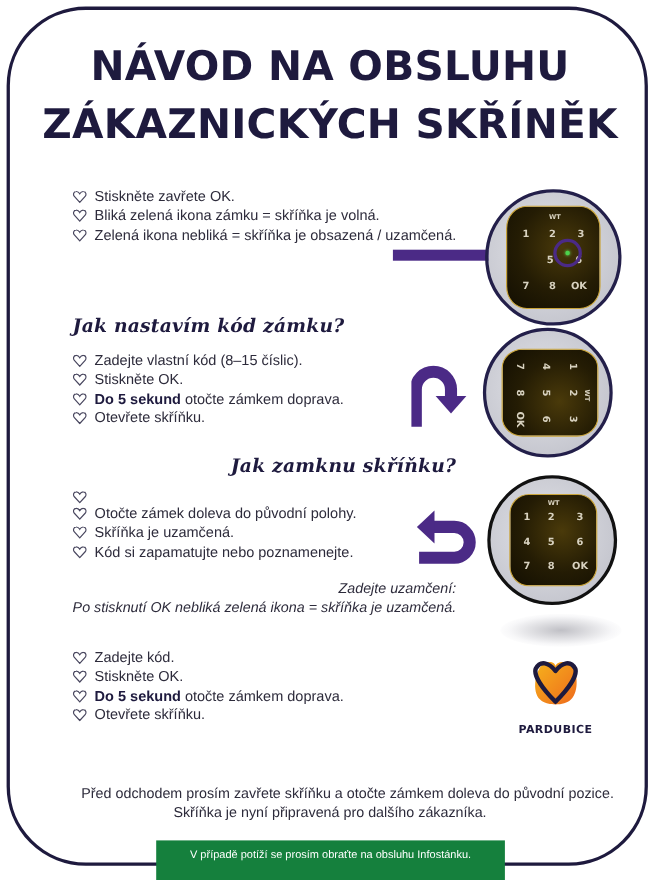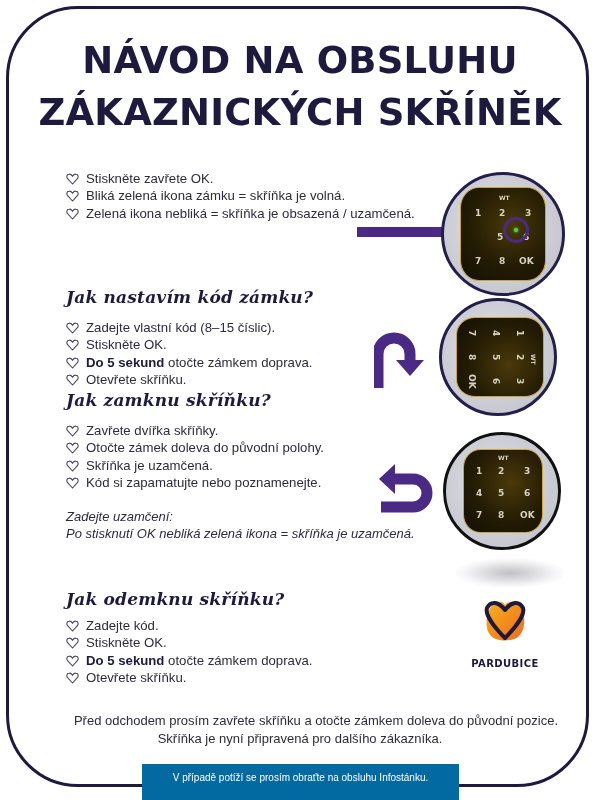--- a/index.html
+++ b/index.html
@@ -25,21 +25,21 @@
           line-height: 17px; color: #2d2b3b; margin-top: 16px; }
   .lock { position: absolute; border-radius: 50%; background: radial-gradient(circle at 45% 45%, #e2e3e8 0%, #c7c8d0 70%, #b7b8c2 100%);
           border: 3px solid #231f4a; box-sizing: border-box; }
   .pad { position: absolute; border-radius: 22%; background: radial-gradient(circle at 60% 40%, #4a3a0a 0%, #241c04 55%, #120e02 100%);
          border: 1.5px solid #c9a43a; box-sizing: border-box; }
   .key { position: absolute; color: #d8d2c0; font-family: "DejaVu Sans", sans-serif; font-size: 9px; font-weight: bold; }
   .shadow { position: absolute; left: 455px; top: 558px; width: 110px; height: 30px;
             border-radius: 50%; background: radial-gradient(ellipse at center, rgba(140,140,150,0.55) 0%, rgba(200,200,210,0.15) 60%, rgba(255,255,255,0) 75%); }
   .footer-text { position: absolute; left: 0; width: 600px; text-align: center; font-family: "Liberation Sans", sans-serif;
                  font-size: 13px; line-height: 20px; color: #2d2b3b; }
-  .infobar { position: absolute; left: 142px; top: 764px; width: 317px; height: 36px; background: #0369a1; color: #ffffff;
+  .infobar { position: absolute; left: 142px; top: 764px; width: 317px; height: 36px; background: #15803d; color: #ffffff;
              font-family: "Liberation Sans", sans-serif; font-size: 10px; text-align: center; line-height: 28px; box-sizing: border-box; }
   .logo { position: absolute; left: 460px; top: 598px; width: 90px; height: 100px; text-align: center; }
   .logo-name { font-family: "DejaVu Sans", sans-serif; font-weight: 900; font-size: 25px; color: #1e1a3e; line-height: 26px; margin-top: 2px; }
   .logo-sub { font-family: "DejaVu Sans", sans-serif; font-weight: bold; font-size: 10px; color: #1e1a3e; letter-spacing: 0.4px; margin-top: 10px; }
 </style>
 </head>
 <body>
 
 <div class="card"></div>
 
@@ -149,30 +149,29 @@
       <span class="key" style="left:60px;top:18px;">3</span>
     <span class="key" style="left:12px;top:42px;">4</span>
       <span class="key" style="left:36px;top:42px;">5</span>
       <span class="key" style="left:60px;top:42px;">6</span>
     <span class="key" style="left:12px;top:66px;">7</span>
       <span class="key" style="left:36px;top:66px;">8</span>
       <span class="key" style="left:56px;top:66px;">OK</span>
   </div>
 </div>
 
-<div class="section" style="top:390px;">
+<div class="section" style="top:414px;text-align:right;">
   <h2 class="sec-title">Jak zamknu skříňku?</h2>
   <ul class="steps">
     <li>
         <span class="heart">
           <svg width="13" height="12" viewBox="0 0 13 12">
             <path d="M6.5 11 L1.6 5.6 C0.2 4 0.8 1.2 3.2 1.1 C4.7 1 5.8 2 6.5 3.2 C7.2 2 8.3 1 9.8 1.1 C12.2 1.2 12.8 4 11.4 5.6 Z" fill="none" stroke="#4a4860" stroke-width="1.1"></path>
           </svg>
         </span>
-        <span>Zavřete dvířka skříňky.</span>
       </li>
     <li>
         <span class="heart">
           <svg width="13" height="12" viewBox="0 0 13 12">
             <path d="M6.5 11 L1.6 5.6 C0.2 4 0.8 1.2 3.2 1.1 C4.7 1 5.8 2 6.5 3.2 C7.2 2 8.3 1 9.8 1.1 C12.2 1.2 12.8 4 11.4 5.6 Z" fill="none" stroke="#4a4860" stroke-width="1.1"></path>
           </svg>
         </span>
         <span>Otočte zámek doleva do původní polohy.</span>
       </li>
     <li>
@@ -213,21 +212,20 @@
       <span class="key" style="left:34px;top:38px;">5</span>
       <span class="key" style="left:60px;top:38px;">6</span>
     <span class="key" style="left:12px;top:60px;">7</span>
       <span class="key" style="left:34px;top:60px;">8</span>
       <span class="key" style="left:56px;top:60px;">OK</span>
   </div>
 </div>
 <div class="shadow"></div>
 
 <div class="section" style="top:589px;">
-  <h2 class="sec-title" style="margin-bottom:8px;">Jak odemknu skříňku?</h2>
   <ul class="steps">
     <li>
         <span class="heart">
           <svg width="13" height="12" viewBox="0 0 13 12">
             <path d="M6.5 11 L1.6 5.6 C0.2 4 0.8 1.2 3.2 1.1 C4.7 1 5.8 2 6.5 3.2 C7.2 2 8.3 1 9.8 1.1 C12.2 1.2 12.8 4 11.4 5.6 Z" fill="none" stroke="#4a4860" stroke-width="1.1"></path>
           </svg>
         </span>
         <span>Zadejte kód.</span>
       </li>
     <li>

